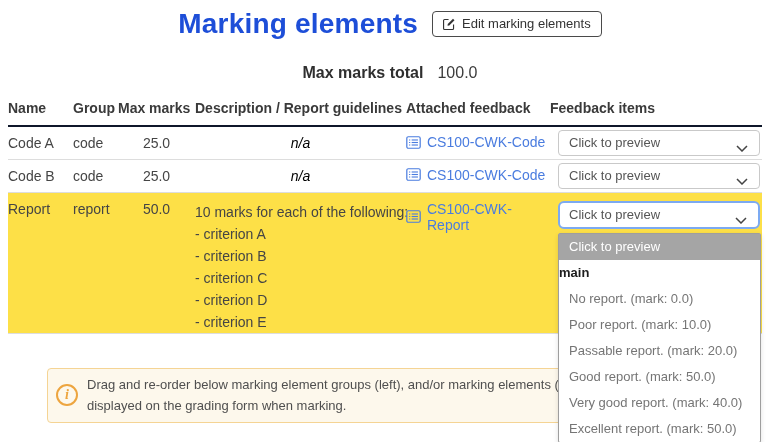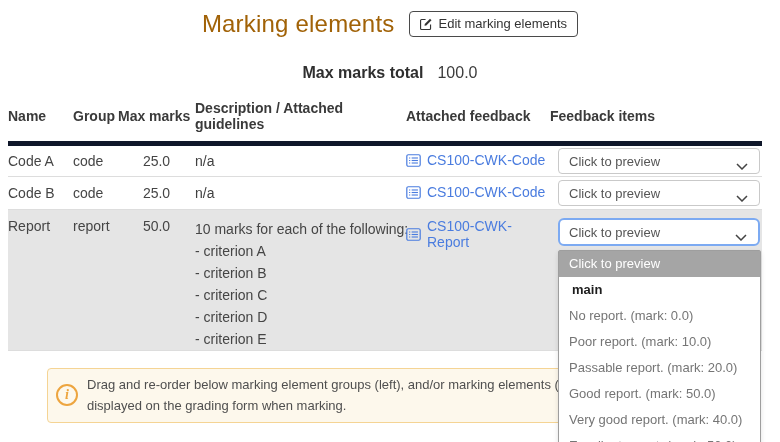--- a/index.html
+++ b/index.html
@@ -8,21 +8,21 @@
     width: 780px; height: 442px; overflow: hidden; position: relative;
     font-family: "Liberation Sans", "DejaVu Sans", sans-serif;
     color: #444;
   }
 
   
   .page-header {
     margin-top: 8px; height: 32px;
     display: flex; align-items: center; justify-content: center; gap: 14px;
   }
-  .page-title { font-size: 24px; font-weight: 400; color: #a16207; letter-spacing: 0.2px; }
+  .page-title { font-size: 28px; font-weight: 700; color: #1d4ed8; letter-spacing: 0.2px; }
   .edit-btn {
     display: inline-flex; align-items: center; gap: 6px;
     background: #fff; border: 1px solid #4a4a4a; border-radius: 4px;
     padding: 4px 10px 5px 9px; font-family: inherit; font-size: 13px; color: #333;
     cursor: pointer; line-height: 15px;
   }
   .edit-btn svg { display: block; }
 
   
   .summary { margin-top: 24px; text-align: center; font-size: 16px; color: #3c3c3c; }
@@ -32,29 +32,29 @@
   
   table.marking-table {
     margin: 16px 0 0 8px; width: 754px;
     border-collapse: collapse; table-layout: fixed;
     font-size: 14px; color: #454545;
   }
   col.c1 { width: 65px; }  col.c2 { width: 45px; }  col.c3 { width: 77px; }
   col.c4 { width: 211px; } col.c5 { width: 144px; } col.c6 { width: 212px; }
   thead th {
     text-align: left; font-weight: 700; color: #3a3a3a;
-    padding: 2px 0 9px 0; border-bottom: 5px solid #0f172a;
+    padding: 2px 0 9px 0; border-bottom: 2px solid #0f172a;
     height: 26px; vertical-align: middle;
   }
   tbody tr.data-row { height: 33px; border-bottom: 1px solid #ddd; }
   tbody tr.data-row td { vertical-align: middle; padding: 0; }
-  tbody tr.highlight { background: #e5e5e5; height: 110px; border-bottom: 1px solid #ddd; }
+  tbody tr.highlight { background: #fde047; height: 110px; border-bottom: 1px solid #ddd; }
   tbody tr.highlight td { vertical-align: top; padding-top: 8px; }
   td.c-marks { text-align: center; }
-  td.c-desc-center { color: #404040; }
+  td.c-desc-center { text-align: center; font-style: italic; color: #000000; }
   .desc-line { line-height: 22px; white-space: nowrap; }
 
   a.feedback-link {
     color: #4a7cdf; text-decoration: none; font-size: 14px;
     display: inline-flex; align-items: center; gap: 6px; cursor: pointer;
   }
   a.feedback-link svg { display: block; }
 
   
   .select {
@@ -73,21 +73,21 @@
   
   .dd-menu {
     position: absolute; left: -2px; top: 30px; width: 203px; z-index: 100;
     background: #fff; border: 1px solid #9e9e9e; border-radius: 2px;
     box-shadow: 0 2px 5px rgba(0,0,0,.12);
     font-size: 13px;
   }
   .dd-item { height: 26px; line-height: 26px; padding-left: 10px; color: #757575;
              white-space: nowrap; overflow: hidden; cursor: pointer; }
   .dd-item.selected { background: #a5a5a5; color: #fff; }
-  .dd-group { height: 26px; line-height: 26px; padding-left: 13px; color: #1d1d1d;
+  .dd-group { height: 26px; line-height: 26px; color: #1d1d1d;
               font-weight: 700; cursor: default; }
 
   
   .info-box {
     position: absolute; left: 47px; top: 368px; width: 688px;
     background: #fdf8ec; border: 1px solid #f5d494; border-radius: 4px;
     padding: 5px 10px 6px 8px;
     display: flex; align-items: center; gap: 9px;
   }
   .info-icon {
@@ -126,21 +126,21 @@
       <col class="c3">
       <col class="c4">
       <col class="c5">
       <col class="c6">
     </colgroup>
   <thead>
     <tr>
       <th>Name</th>
       <th>Group</th>
       <th>Max marks</th>
-      <th>Description / Attached guidelines</th>
+      <th>Description / Report guidelines</th>
       <th>Attached feedback</th>
       <th>Feedback items</th>
     </tr>
   </thead>
   <tbody>
     <tr class="data-row">
       <td>Code A</td>
       <td>code</td>
       <td class="c-marks">25.0</td>
       <td class="c-desc-center">n/a</td>

